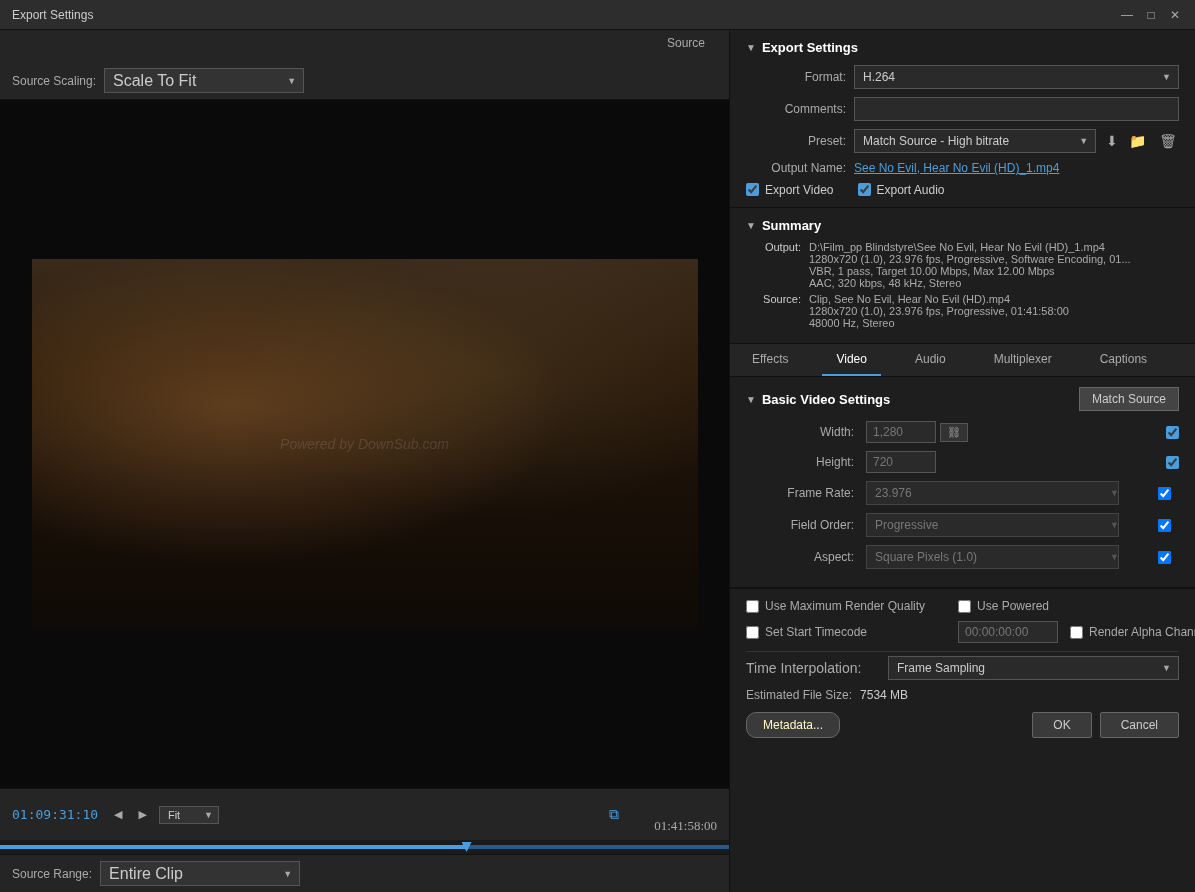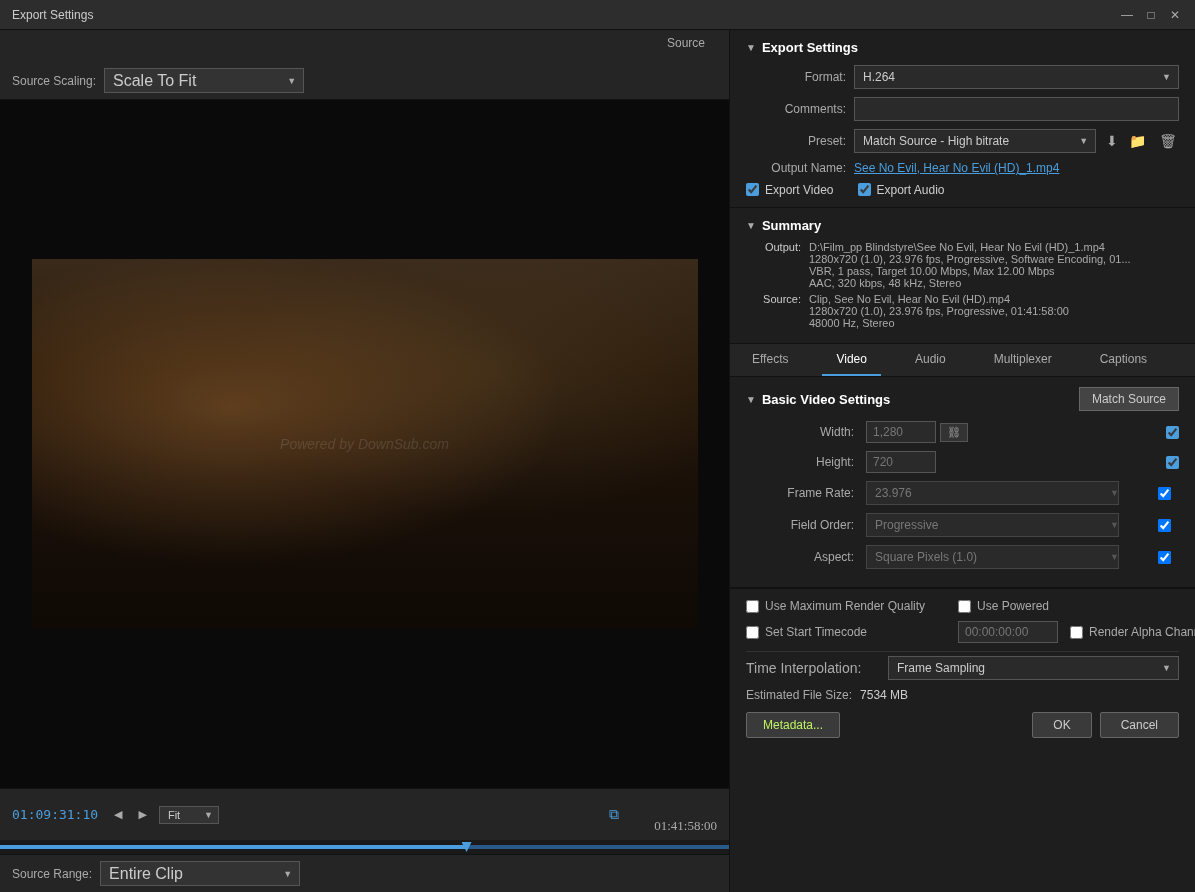--- a/index.html
+++ b/index.html
@@ -574,25 +574,25 @@
     .file-size-value { color: #ccc; font-size: 12px; }
     .action-btns {
       display: flex;
       justify-content: space-between;
       align-items: center;
       margin-top: 6px;
     }
     .action-btn {
       background: #3a3a3a;
       border: 1px solid #666;
-      color: #bef264;
+      color: #fef9c3;
       padding: 5px 16px;
       font-size: 12px;
       cursor: pointer;
-      border-radius: 2px;
+      border-radius: 10px;
     }
     .action-btn-primary {
       background: #3a3a3a;
       border: 1px solid #666;
       color: #ccc;
       padding: 5px 20px;
       font-size: 12px;
       cursor: pointer;
       border-radius: 2px;
     }

